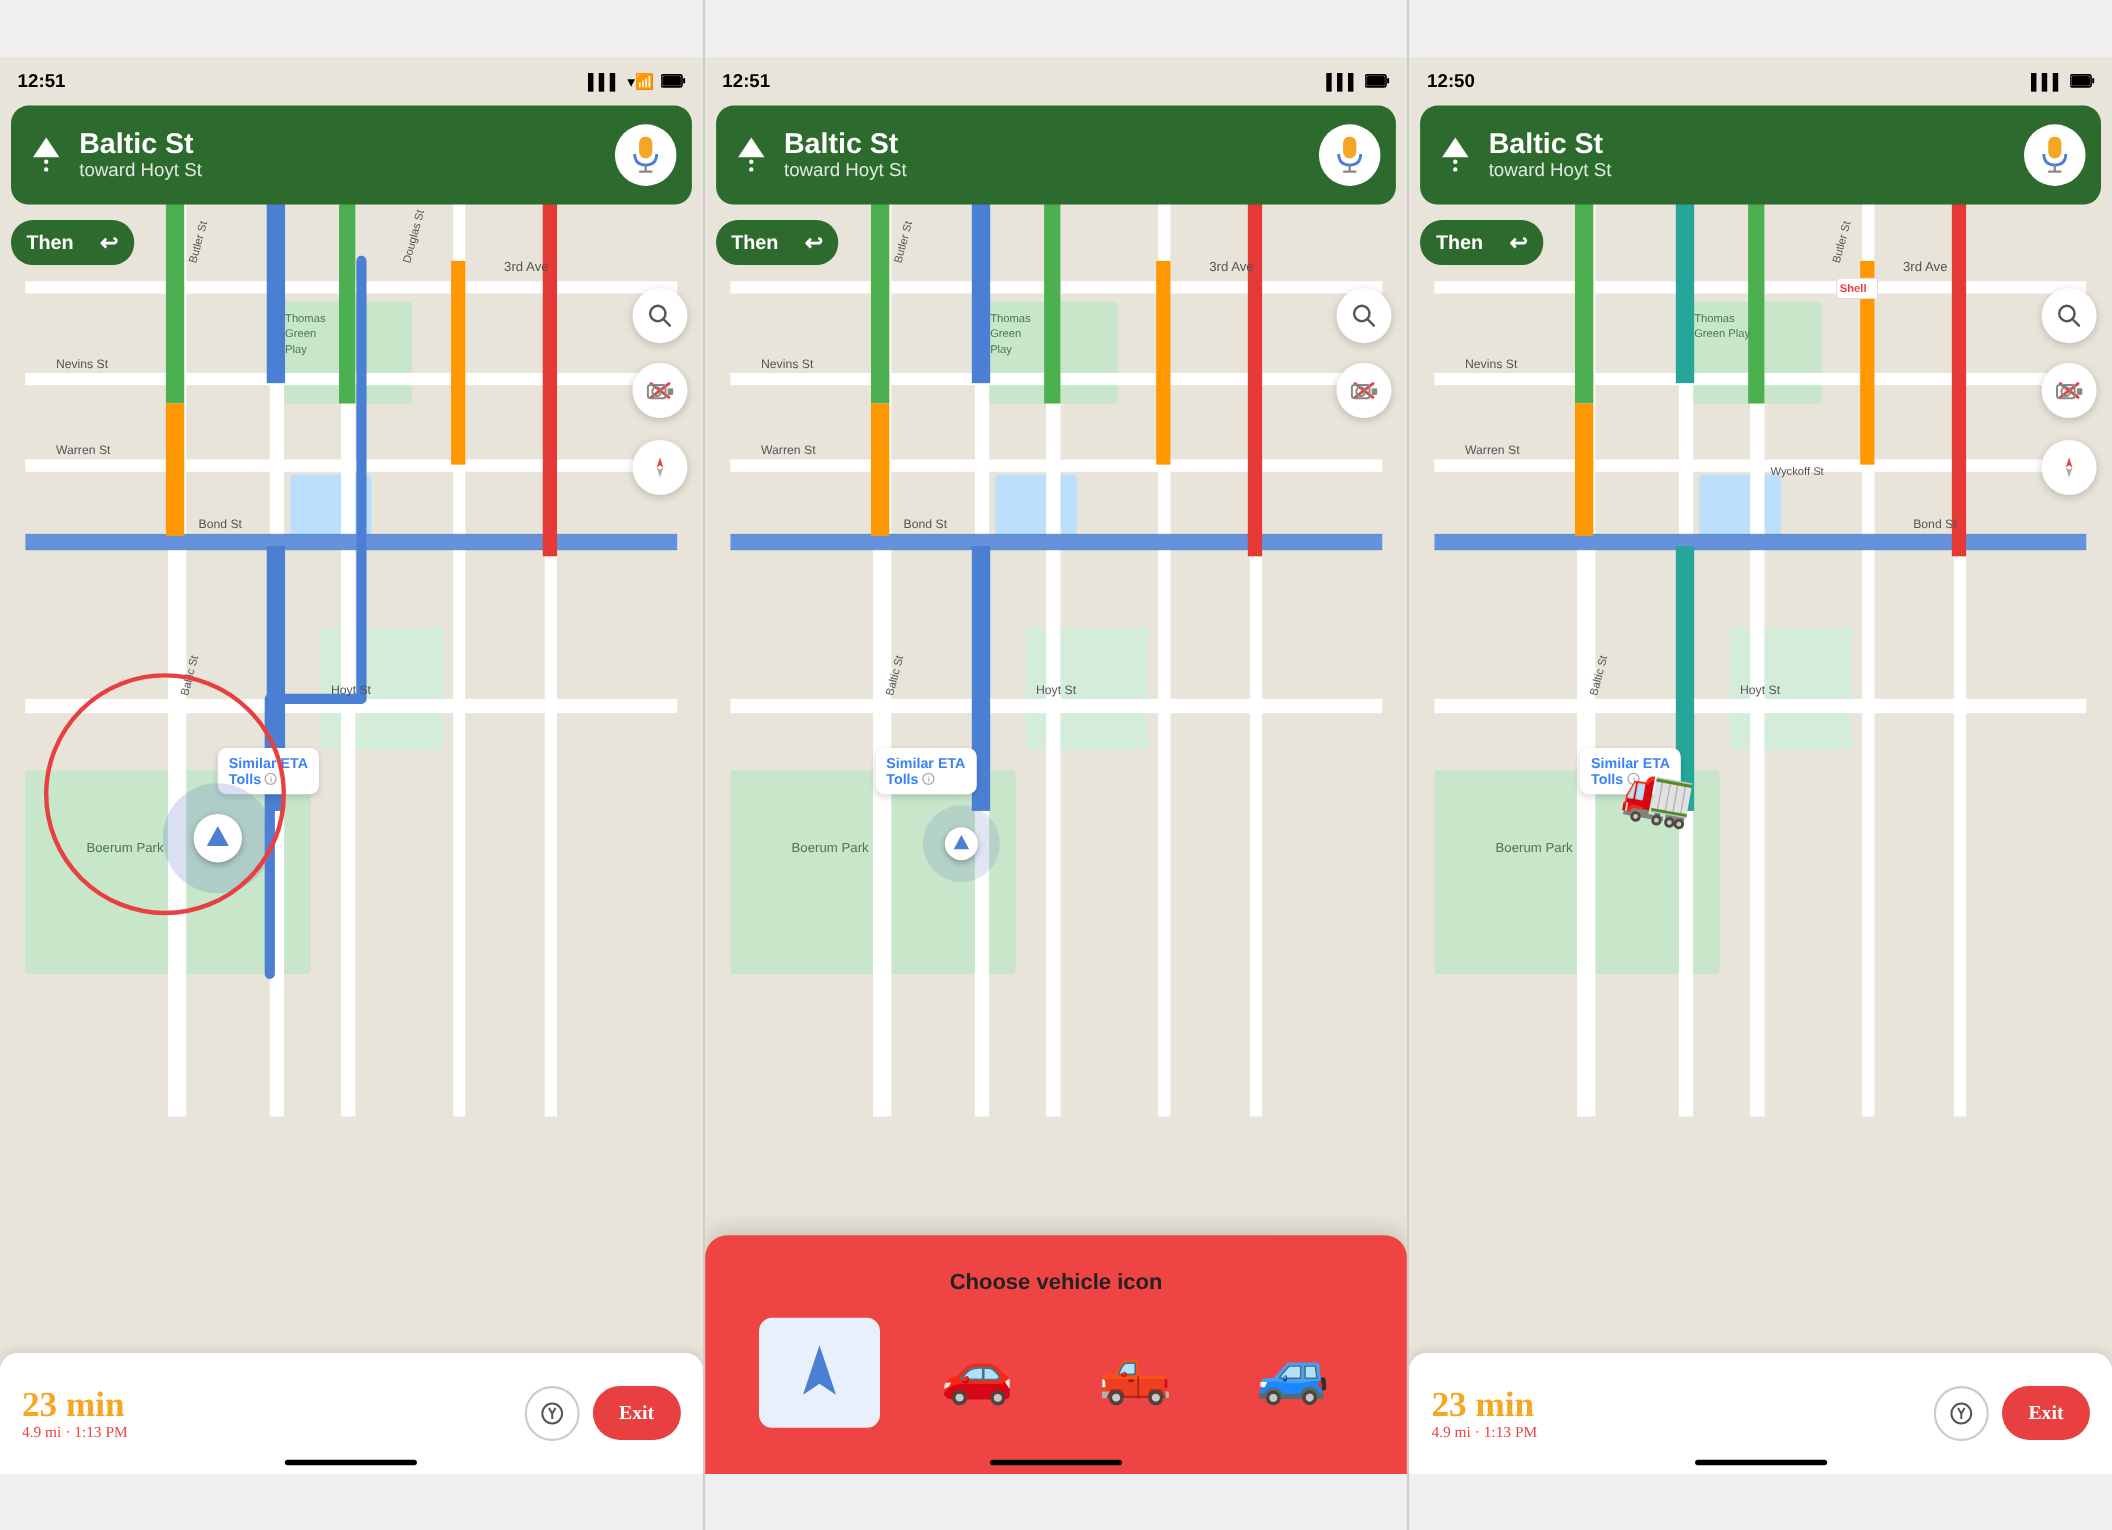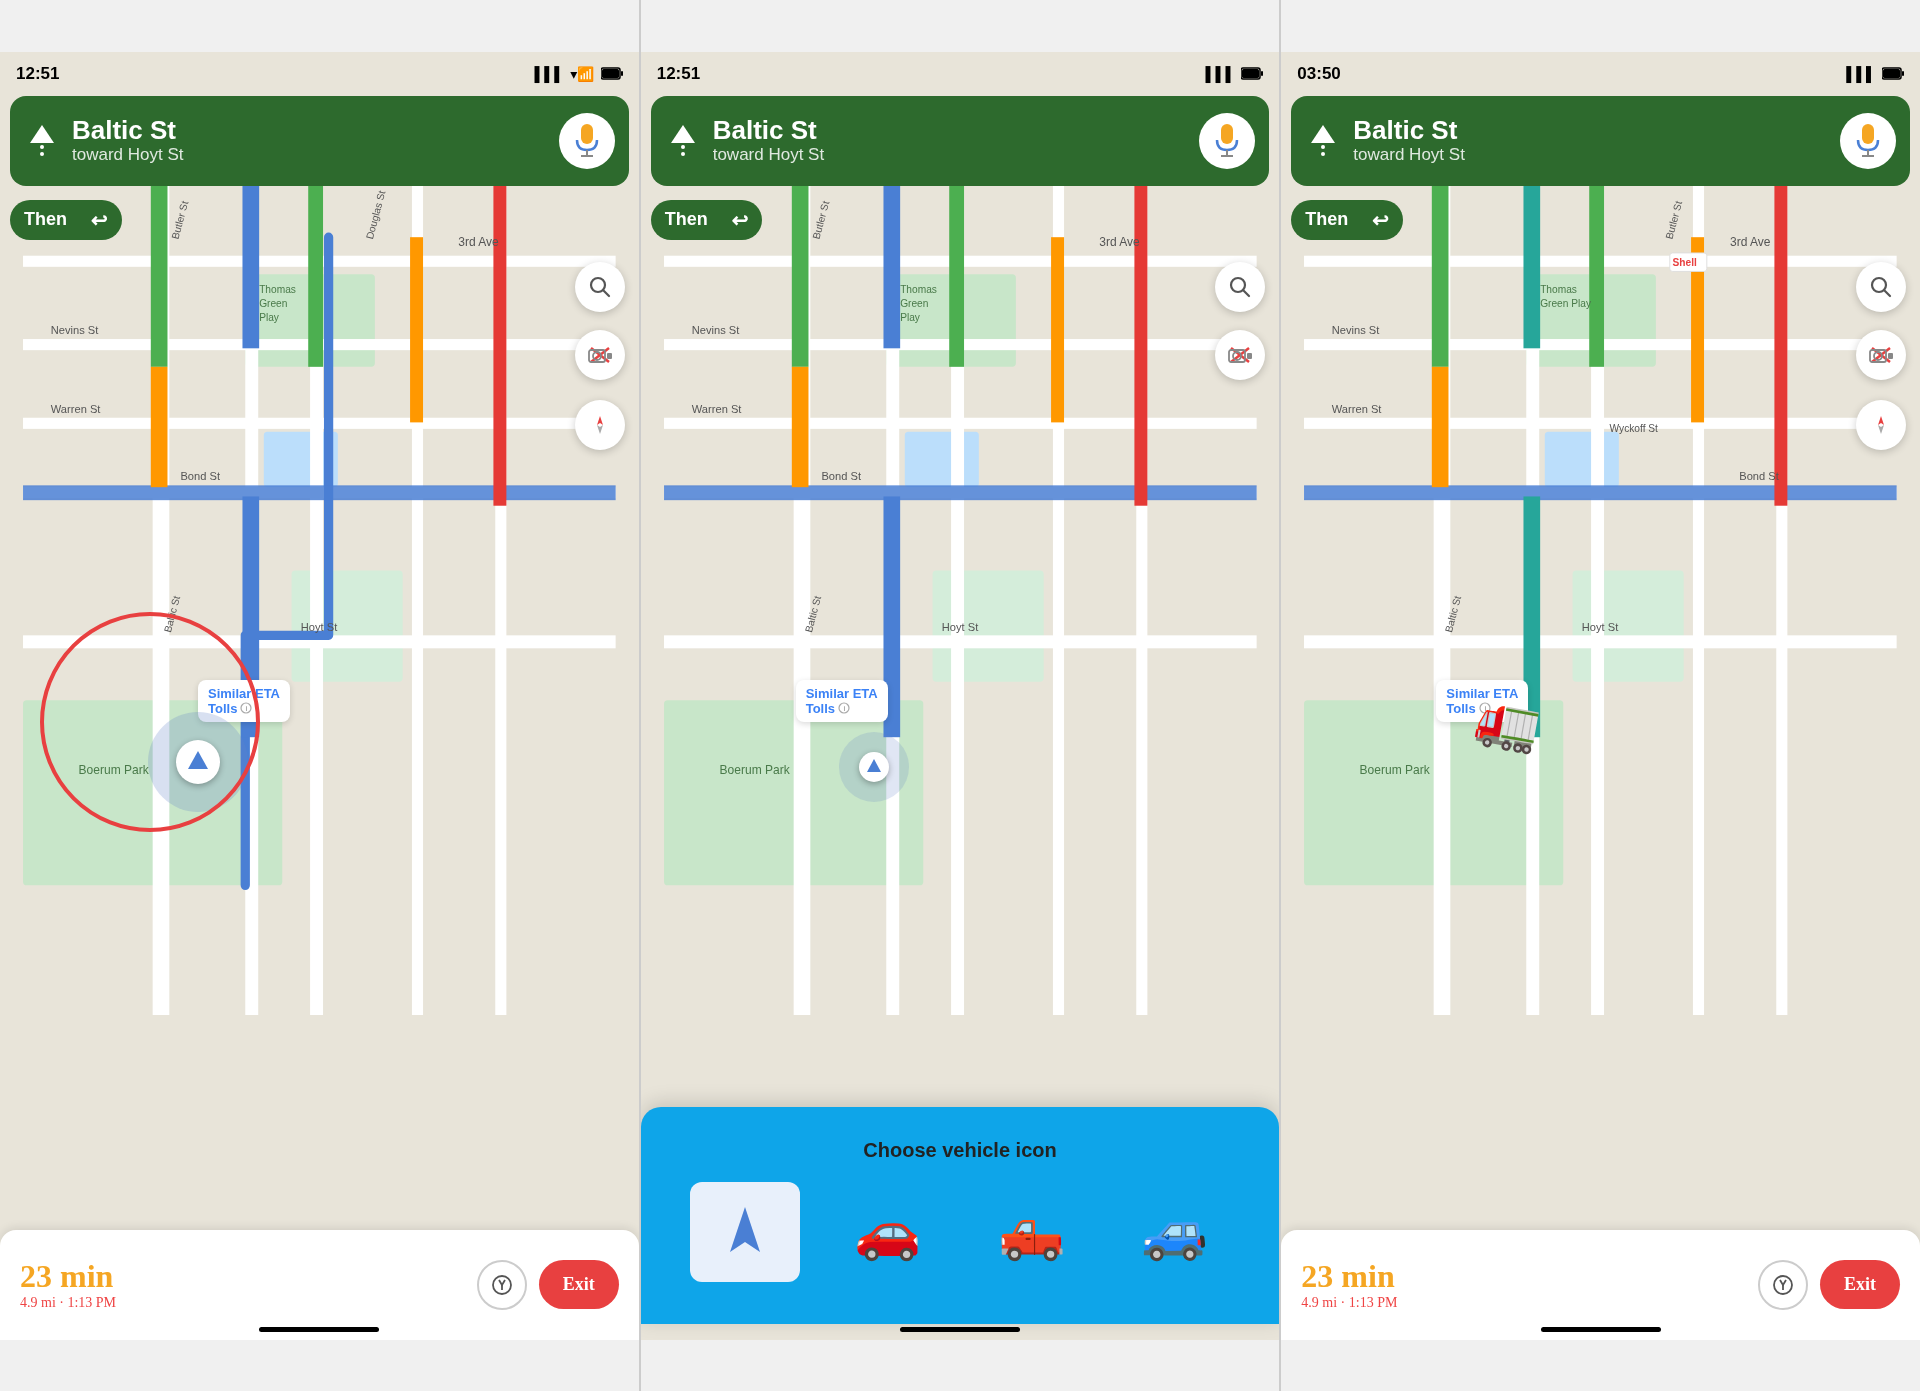--- a/index.html
+++ b/index.html
@@ -328,24 +328,24 @@
       height: 0;
       border-left: 10px solid transparent;
       border-right: 10px solid transparent;
       border-bottom: 18px solid #4a7fd4;
       margin-top: -4px;
     }
 
     
     .vehicle-picker {
       position: absolute;
-      bottom: 16px;
+      bottom: 0;
       left: 0;
       right: 0;
-      background: #0ea5e9;
+      background: #ef4444;
       border-radius: 20px 20px 0 0;
       padding: 32px;
       z-index: 200;
       box-shadow: 0 -4px 20px rgba(0,0,0,0.15);
     }
     .vehicle-picker-title {
       font-size: 20px;
       font-weight: 700;
       color: #222;
       margin-bottom: 20px;
@@ -699,21 +699,21 @@
   </div>
 
   <div class="home-indicator"></div>
 </div>
 
 <div class="panel-divider"></div>
 
 <div class="phone-panel" id="panel3-el">
 
   <div class="status-bar">
-    <span class="status-time">03:50</span>
+    <span class="status-time">12:50</span>
     <div class="status-icons">
       <span>▌▌▌</span>
       <svg width="22" height="13">
           <rect x="0" y="1" width="19" height="11" rx="2" fill="none" stroke="#000" stroke-width="1.5"></rect>
           <rect x="1" y="2" width="17" height="9" rx="1.5" fill="#000"></rect>
           <rect x="20" y="4" width="2" height="5" rx="1" fill="#000"></rect>
         </svg>
     </div>
   </div>
 

